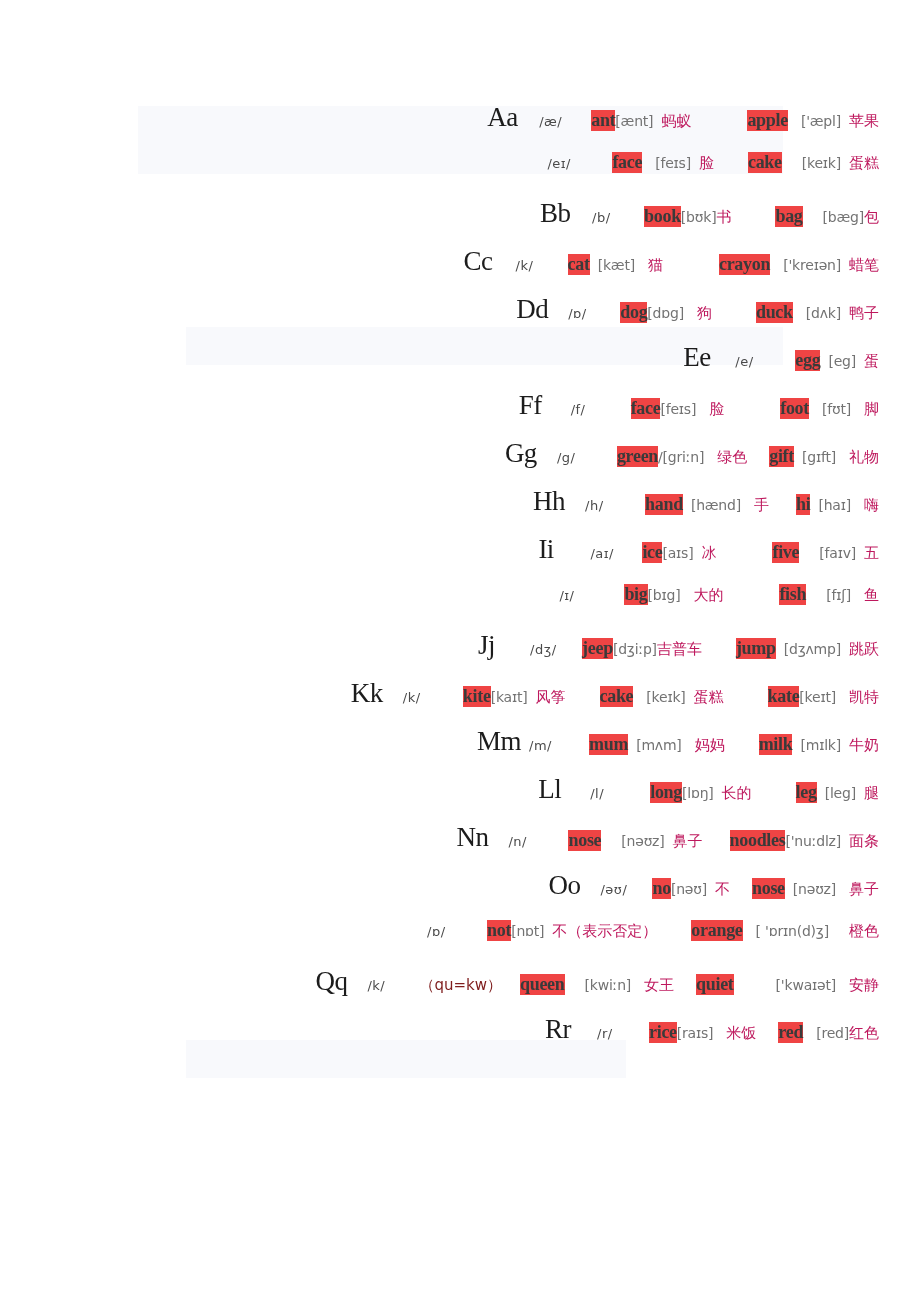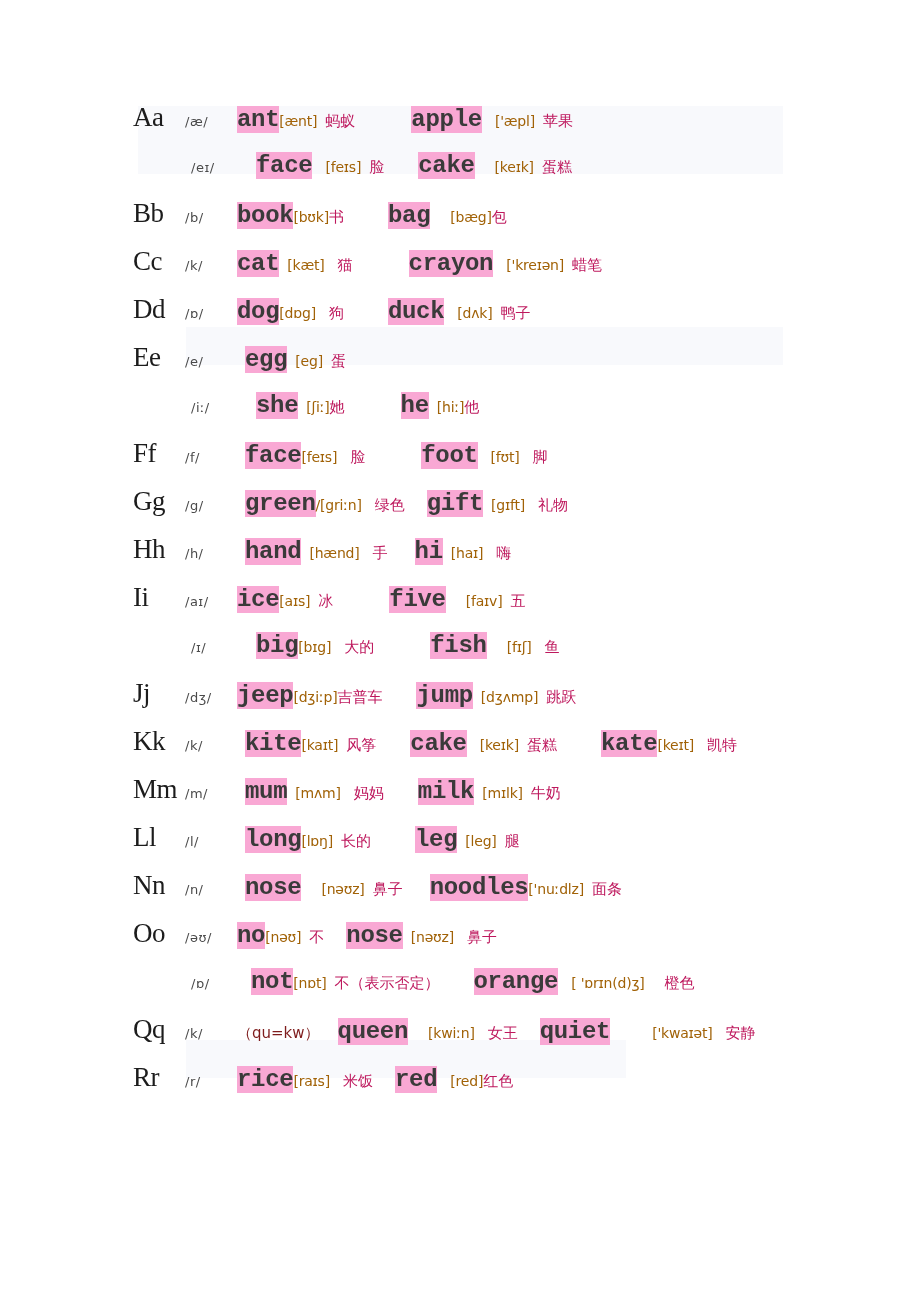--- a/index.html
+++ b/index.html
@@ -30,20 +30,21 @@
     left: 133px;
     top: 104px;
     width: 760px;
   }
 
   .row {
     display: flex;
     align-items: baseline;
     height: 48px;
     white-space: nowrap;
+    justify-content: flex-end;
   }
 
   
   .letter {
     width: 52px;
     flex: 0 0 52px;
     font-family: "Liberation Serif", serif;
     font-size: 27px;
     line-height: 1;
     color: #1c1c1c;
@@ -70,31 +71,31 @@
     font-family: "DejaVu Sans", sans-serif;
   }
 
   .entry {
     display: inline-flex;
     align-items: baseline;
     margin-right: 14px;
   }
 
   .word {
-    font-size: 24px;
+    font-size: 18px;
     font-weight: bold;
     color: #3a3a3a;
-    background: #f9a8d4;
-    font-family: Liberation Mono, monospace;
+    background: #ef4444;
+    font-family: Liberation Serif, serif;
     letter-spacing: -0.3px;
   }
 
   .ipa {
     font-size: 14px;
-    color: #a16207;
+    color: #737373;
     font-family: "DejaVu Sans", sans-serif;
     letter-spacing: -0.2px;
   }
 
   .cn {
     font-size: 15px;
     color: #be185d;
     font-family: Liberation Mono, monospace;
   }
 
@@ -197,34 +198,20 @@
       <div class="row">
         <div class="letter">Ee</div>
         <div class="key">/e/</div>
         <span class="entry">
           <span class="word g2">egg</span>
           <span class="ipa g2">[eg]</span>
           <span class="cn g2">蛋</span>
         </span>
       </div>
       <div class="row">
-        <div class="letter blank"></div>
-        <div class="key indent">/iː/</div>
-        <span class="entry">
-          <span class="word g3">she</span>
-          <span class="ipa g2">[ʃiː]</span>
-          <span class="cn g0">她</span>
-        </span>
-        <span class="entry">
-          <span class="word g6">he</span>
-          <span class="ipa g2">[hiː]</span>
-          <span class="cn g0">他</span>
-        </span>
-      </div>
-      <div class="row">
         <div class="letter">Ff</div>
         <div class="key">/f/</div>
         <span class="entry">
           <span class="word g2">face</span>
           <span class="ipa g1">[feɪs]</span>
           <span class="cn g3">脸</span>
         </span>
         <span class="entry">
           <span class="word g6">foot</span>
           <span class="ipa g3">[fʊt]</span>

